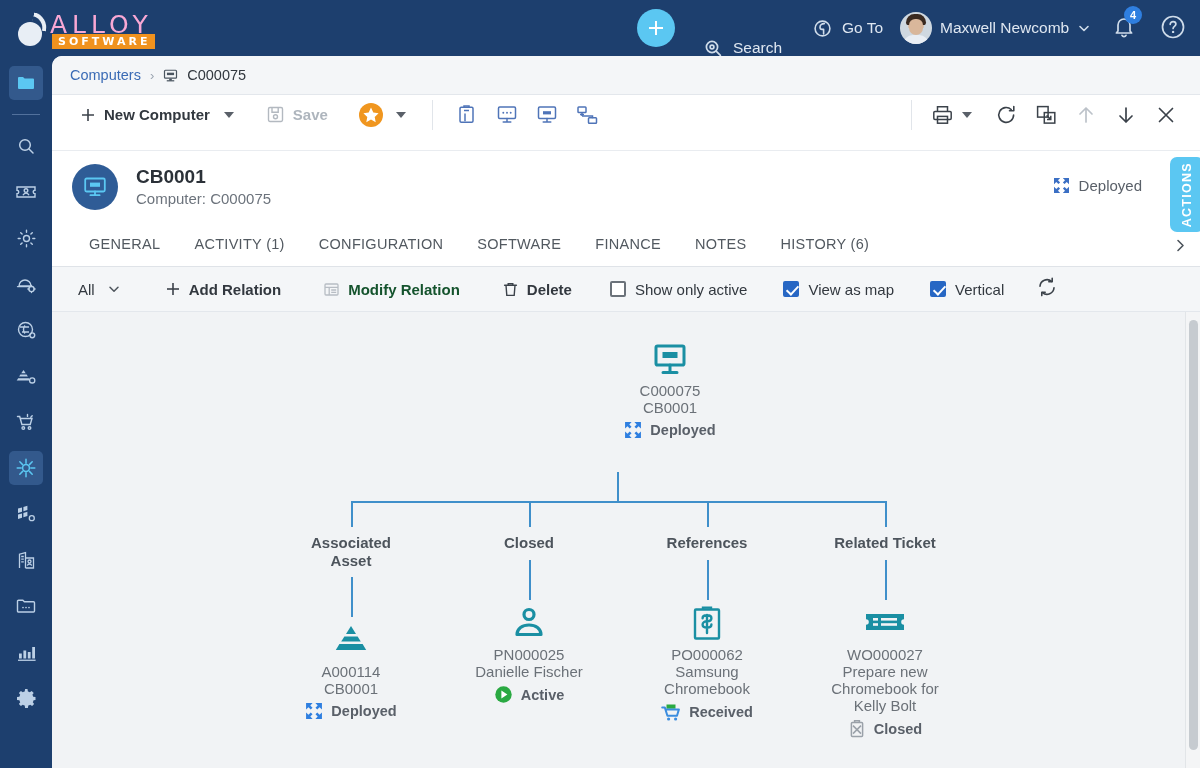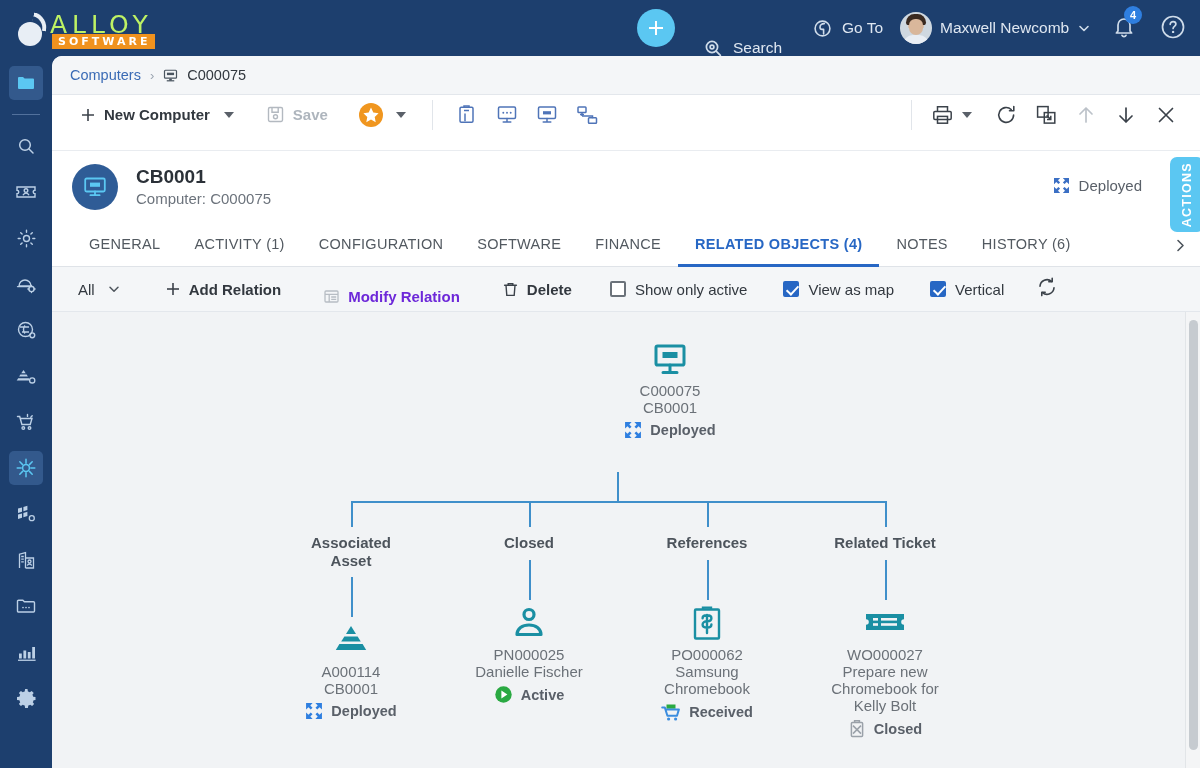--- a/index.html
+++ b/index.html
@@ -31,21 +31,21 @@
 
   
   #topbar {
     position: absolute; left: 0; top: 0; width: 1200px; height: 56px;
     background: #1d3f6e;
     display: flex; align-items: center;
   }
   #logo { position:absolute; left: 12px; top: 8px; width: 140px; height: 40px; }
   .logo-word {
     position:absolute; left: 38px; top: 2px;
-    font-size: 25px; letter-spacing: 5px; color: #bef264;
+    font-size: 25px; letter-spacing: 5px; color: #f9a8d4;
     font-family: "DejaVu Sans", sans-serif; font-weight: 400;
   }
   .logo-sub {
     position:absolute; left: 40px; top: 26px;
     background: #f0921e; color:#fff; font-size: 11px; font-weight: bold;
     letter-spacing: 3px; padding: 1px 5px 1px 6px;
     font-family: "DejaVu Sans", sans-serif;
   }
   .logo-ball {
     position:absolute; left: 6px; top: 14px; width: 24px; height: 24px;
@@ -163,21 +163,21 @@
 
   
   #subbar {
     height: 45px; background:#f4f6f8; border-bottom:1px solid #e3e7ec;
     display:flex; align-items:center; padding-left: 20px; gap: 0;
   }
   .sb-btn {
     display:flex; align-items:center; gap: 8px; font-size: 15px; color:#32383f;
     font-weight:600; cursor:pointer; padding: 0 10px; height: 32px;
   }
-  .sb-btn.disabled { color:#6d28d9; cursor:default;align-items:flex-end; }
+  .sb-btn.disabled { color:#14532d; cursor:default; }
   .sb-chk {
     display:flex; align-items:center; gap: 9px; font-size: 15px; color:#32383f;
     cursor:pointer; padding: 0 10px;
   }
   .box {
     width: 16px; height: 16px; border:2px solid #6b727a; border-radius:2px;
     background:#fff; flex:none;
   }
   .box.on {
     background:#2767c4; border-color:#2767c4; position:relative;
@@ -521,21 +521,20 @@
       <span>ACTIONS</span>
     </div>
   </div>
 
   <div id="tabs">
     <div class="tab">GENERAL</div>
     <div class="tab">ACTIVITY (1)</div>
     <div class="tab">CONFIGURATION</div>
     <div class="tab">SOFTWARE</div>
     <div class="tab">FINANCE</div>
-    <div class="tab active">RELATED OBJECTS (4)</div>
     <div class="tab">NOTES</div>
     <div class="tab">HISTORY (6)</div>
     <div id="tab-next">
       <svg width="15" height="15" viewBox="0 0 15 15" fill="none" stroke="#4d545c" stroke-width="1.6">
           <path d="M5 2.5l5 5-5 5" stroke-linecap="round" stroke-linejoin="round"></path>
         </svg>
     </div>
   </div>
 
   <div id="subbar">

